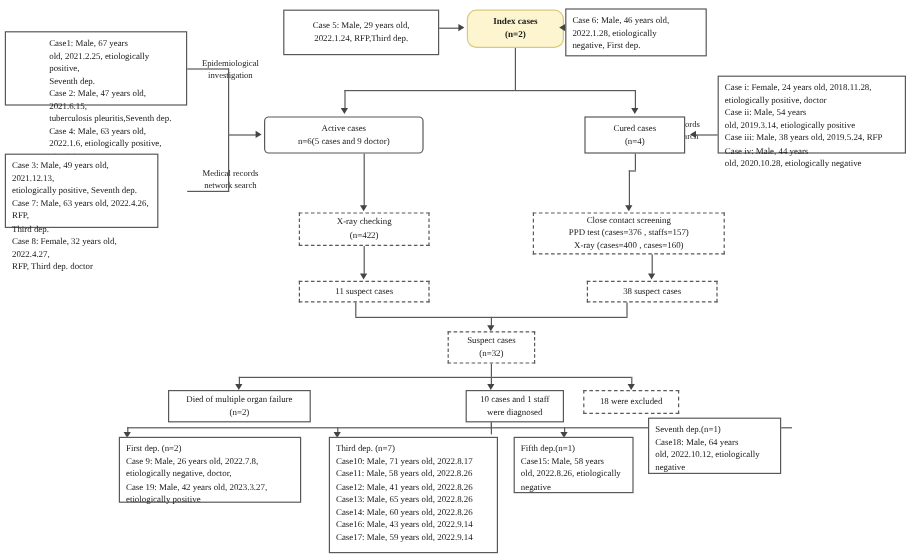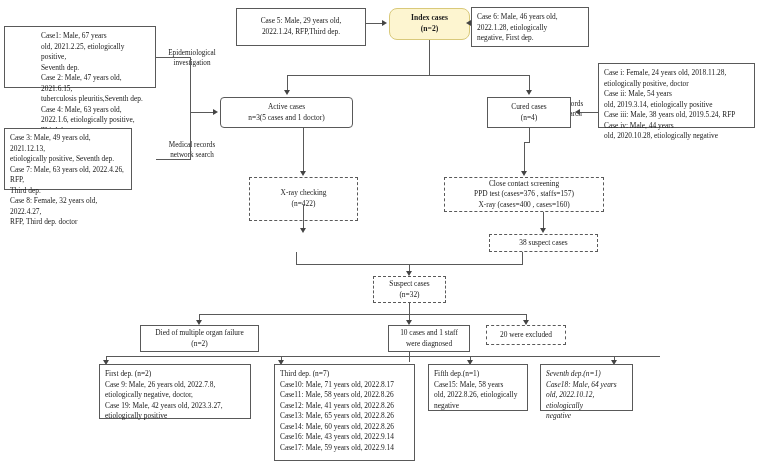--- a/index.html
+++ b/index.html
@@ -143,49 +143,50 @@
 
   <div class="ln h" style="left:156px; top:57px; width:35px;"></div>
   <div class="ln v" style="left:190px; top:57px; height:55px;"></div>
   <div class="ln h" style="left:190px; top:112px; width:24px;"></div>
   <div class="arw right" style="left:213px; top:108.5px;"></div>
 
   <div class="ln h" style="left:156px; top:159px; width:35px;"></div>
   <div class="ln v" style="left:190px; top:112px; height:48px;"></div>
 
   <div class="box center" style="left:220px; top:97px; width:133px; height:31px; border-radius:4px;">Active cases
-n=3(5 cases and 1 doctor)</div>
+n=6(5 cases and 9 doctor)</div>
 
   <div class="box center" style="left:487px; top:97px; width:84px; height:31px;">Cured cases
 (n=4)</div>
 
   <div class="ln h" style="left:287px; top:75px; width:243px;"></div>
   <div class="ln v" style="left:287px; top:75px; height:16px;"></div>
   <div class="arw down" style="left:283.5px; top:90px;"></div>
   <div class="ln v" style="left:529px; top:75px; height:16px;"></div>
   <div class="arw down" style="left:525.5px; top:90px;"></div>
 
   <div class="ln h" style="left:580px; top:112px; width:18px;"></div>
   <div class="arw left" style="left:575px; top:108.5px;"></div>
 
-  <div class="box center dashed" style="left:249px; top:177px; width:109px; height:44px;">X-ray checking
+  <div class="box center dashed" style="left:249px; top:177px; width:109px; height:28px;">X-ray checking
 (n=422)</div>
 
   <div class="box center dashed" style="left:444px; top:177px; width:160px; height:35px;">Close contact screening
 PPD test (cases=376 , staffs=157)
 X-ray (cases=400 , cases=160)</div>
 
   <div class="ln v" style="left:303px; top:128px; height:44px;"></div>
   <div class="arw down" style="left:299.5px; top:171px;"></div>
 
   <div class="ln v" style="left:529px; top:128px; height:14px;"></div>
   <div class="ln h" style="left:524px; top:142px; width:6px;"></div>
   <div class="ln v" style="left:524px; top:142px; height:30px;"></div>
   <div class="arw down" style="left:520.5px; top:171px;"></div>
 
+  <div class="box center dashed" style="left:249px; top:234px; width:109px; height:18px;">11 suspect cases</div>
 
   <div class="box center dashed" style="left:489px; top:234px; width:109px; height:18px;">38 suspect cases</div>
 
   <div class="ln v" style="left:303px; top:205px; height:23px;"></div>
   <div class="arw down" style="left:299.5px; top:228px;"></div>
 
   <div class="ln v" style="left:543px; top:212px; height:16px;"></div>
   <div class="arw down" style="left:539.5px; top:228px;"></div>
 
   <div class="ln v" style="left:296px; top:252px; height:12px;"></div>
@@ -205,21 +206,21 @@
   <div class="arw down" style="left:405.5px; top:320px;"></div>
   <div class="ln v" style="left:526px; top:314px; height:8px;"></div>
   <div class="arw down" style="left:522.5px; top:320px;"></div>
 
   <div class="box center" style="left:140px; top:325px; width:119px; height:27px;">Died of multiple organ failure
 (n=2)</div>
 
   <div class="box center" style="left:388px; top:325px; width:82px; height:27px;">10 cases and 1 staff
 were diagnosed</div>
 
-  <div class="box center dashed" style="left:486px; top:325px; width:80px; height:20px;">20 were excluded</div>
+  <div class="box center dashed" style="left:486px; top:325px; width:80px; height:20px;">18 were excluded</div>
 
   <div class="ln v" style="left:409px; top:352px; height:10px;"></div>
   <div class="ln h" style="left:106px; top:356px; width:554px;"></div>
   <div class="ln v" style="left:409px; top:352px; height:5px;"></div>
 
   <div class="ln v" style="left:106px; top:356px; height:6px;"></div>
   <div class="arw down" style="left:102.5px; top:360px;"></div>
   <div class="ln v" style="left:281px; top:356px; height:6px;"></div>
   <div class="arw down" style="left:277.5px; top:360px;"></div>
   <div class="ln v" style="left:470px; top:356px; height:6px;"></div>
@@ -242,18 +243,18 @@
 Case16: Male, 43 years old, 2022.9.14
 Case17: Male, 59 years old, 2022.9.14
 
 All 7 cases were etiologically negative</div>
 
   <div class="box" style="left:428px; top:364px; width:100px; height:47px;">Fifth dep.(n=1)
 Case15: Male, 58 years
 old, 2022.8.26, etiologically
 negative</div>
 
-  <div class="box" style="left:540px; top:364px; width:93px; height:47px;font-style:italic;">Seventh dep.(n=1)
+  <div class="box" style="left:540px; top:348px; width:111px; height:47px;">Seventh dep.(n=1)
 Case18: Male, 64 years
 old, 2022.10.12, etiologically
 negative</div>
 
 </div>
 
 </body></html>

